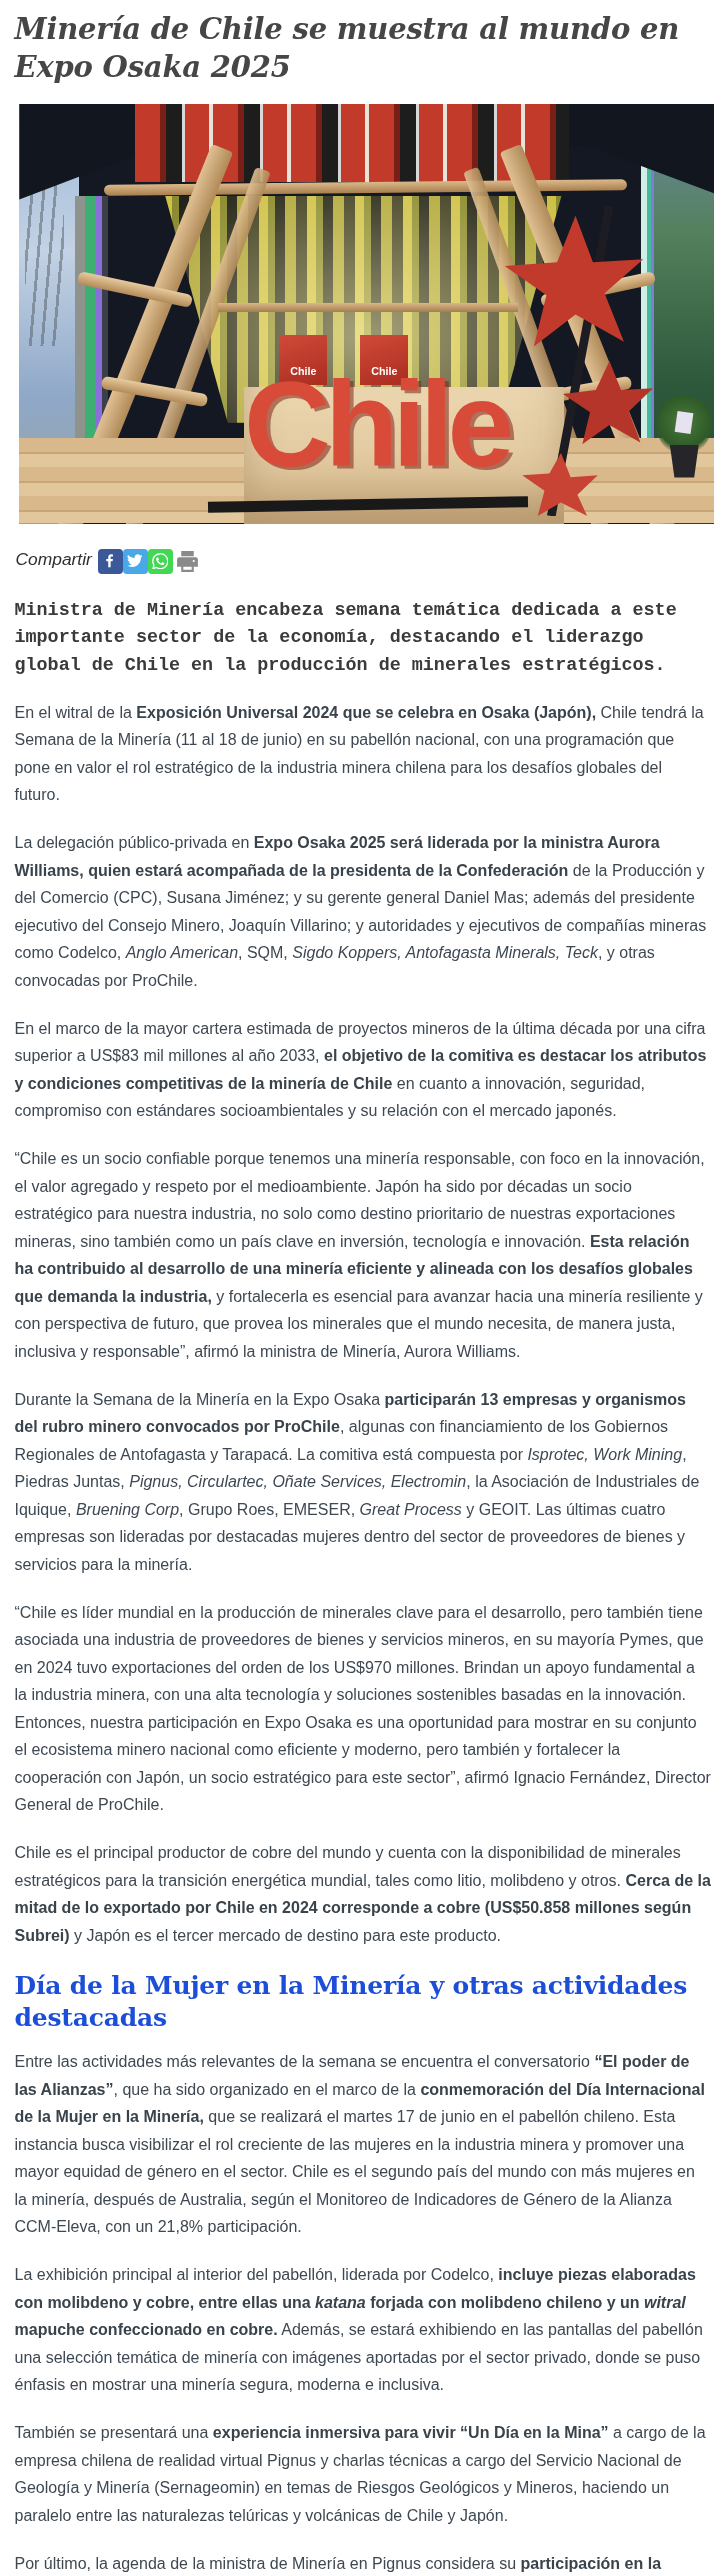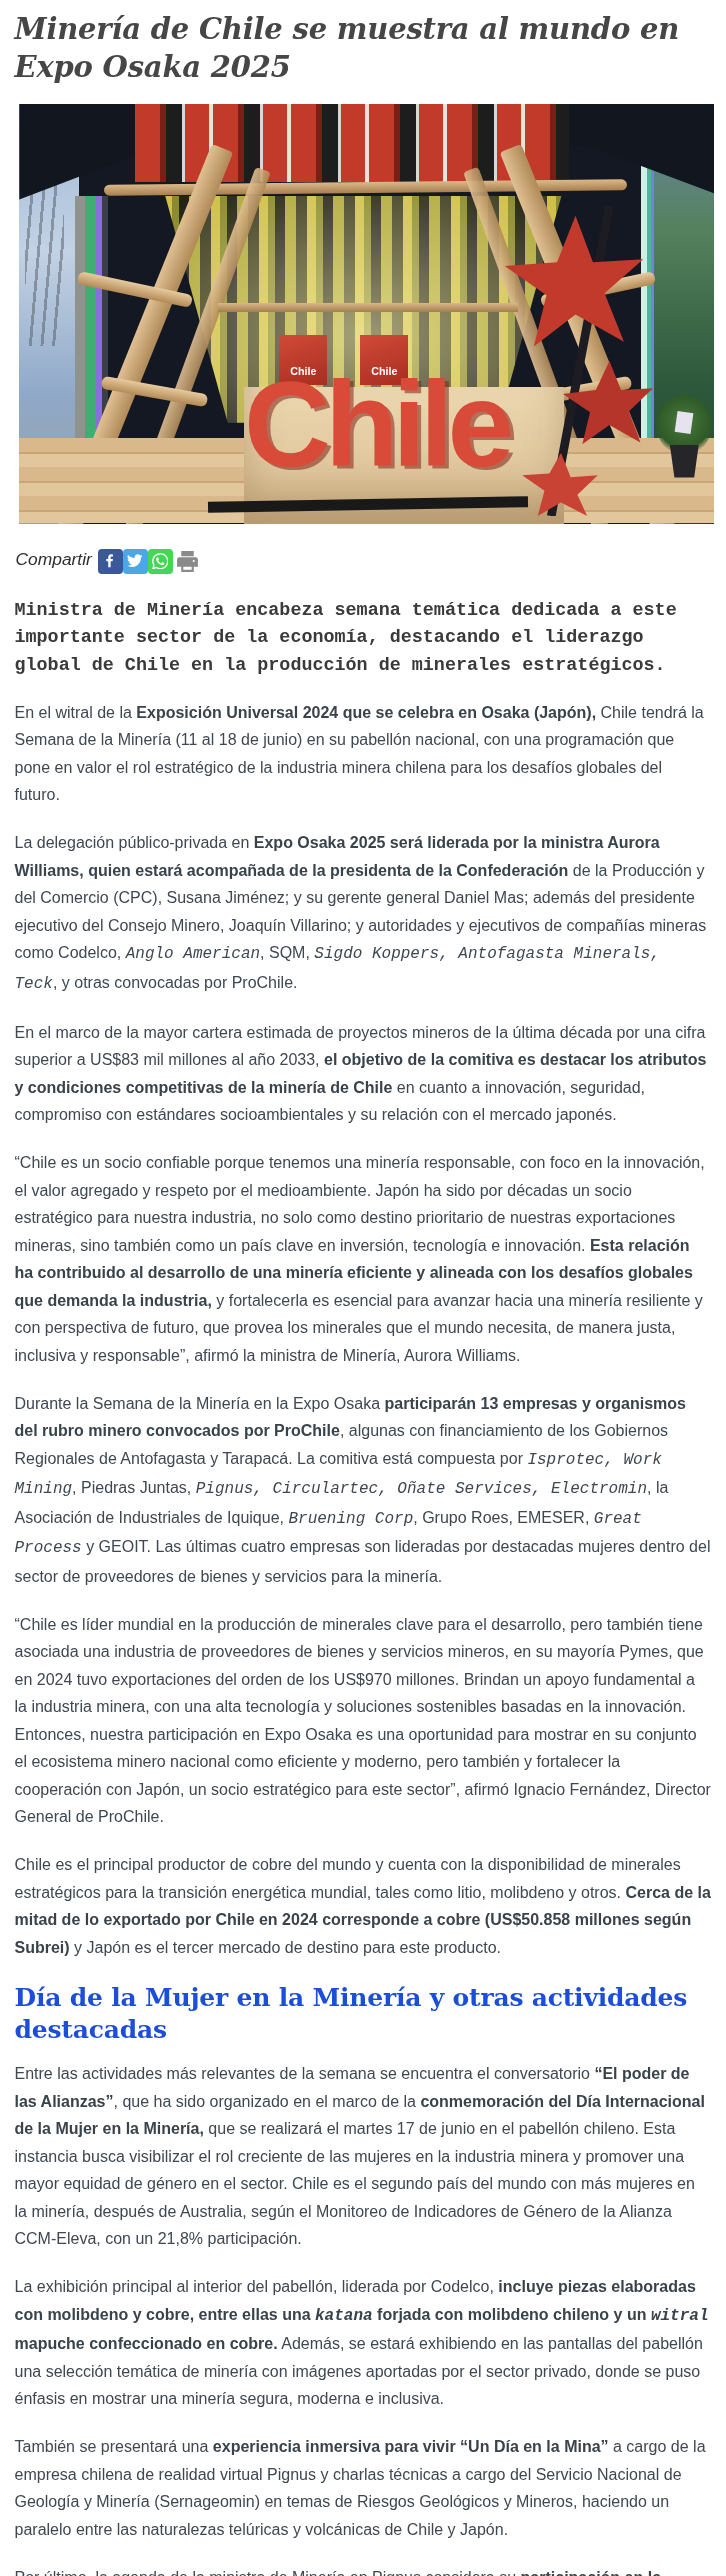--- a/index.html
+++ b/index.html
@@ -77,21 +77,21 @@
   .share-btn { width:25px; height:25px; border-radius:3.9px; display:flex; align-items:center;
     justify-content:center; cursor:pointer; text-decoration:none; }
   .share-btn svg { display:block; }
   .share-btn.print { background:transparent; width:29px; }
 
   
   .lead { font-family:Liberation Mono, monospace; font-weight:bold; font-size:18.4px;
     line-height:1.5; color:#3a3a3a; margin:0 0 19.4px 0; }
   .body-p { font-size:16px; line-height:1.72; margin:0 0 20.4px 0; color:#3e4852; }
   .body-p span.b { font-weight:bold; color:#39434b; }
-  .body-p span.i { font-style:italic;font-family:Liberation Mono, monospace; }
+  .body-p span.i { font-style:italic; }
   h2.section-heading { font-family:"DejaVu Serif", serif; font-weight:bold; font-size:25px;
     line-height:1.3; color:#1d4ed8; margin:5.8px 0 13.6px 0; letter-spacing:-0.2px; }
 </style>
 </head>
 <body>
 
 <main class="page">
 
   <h1 class="article-title">Minería de Chile se muestra al mundo en Expo Osaka 2025</h1>
 

